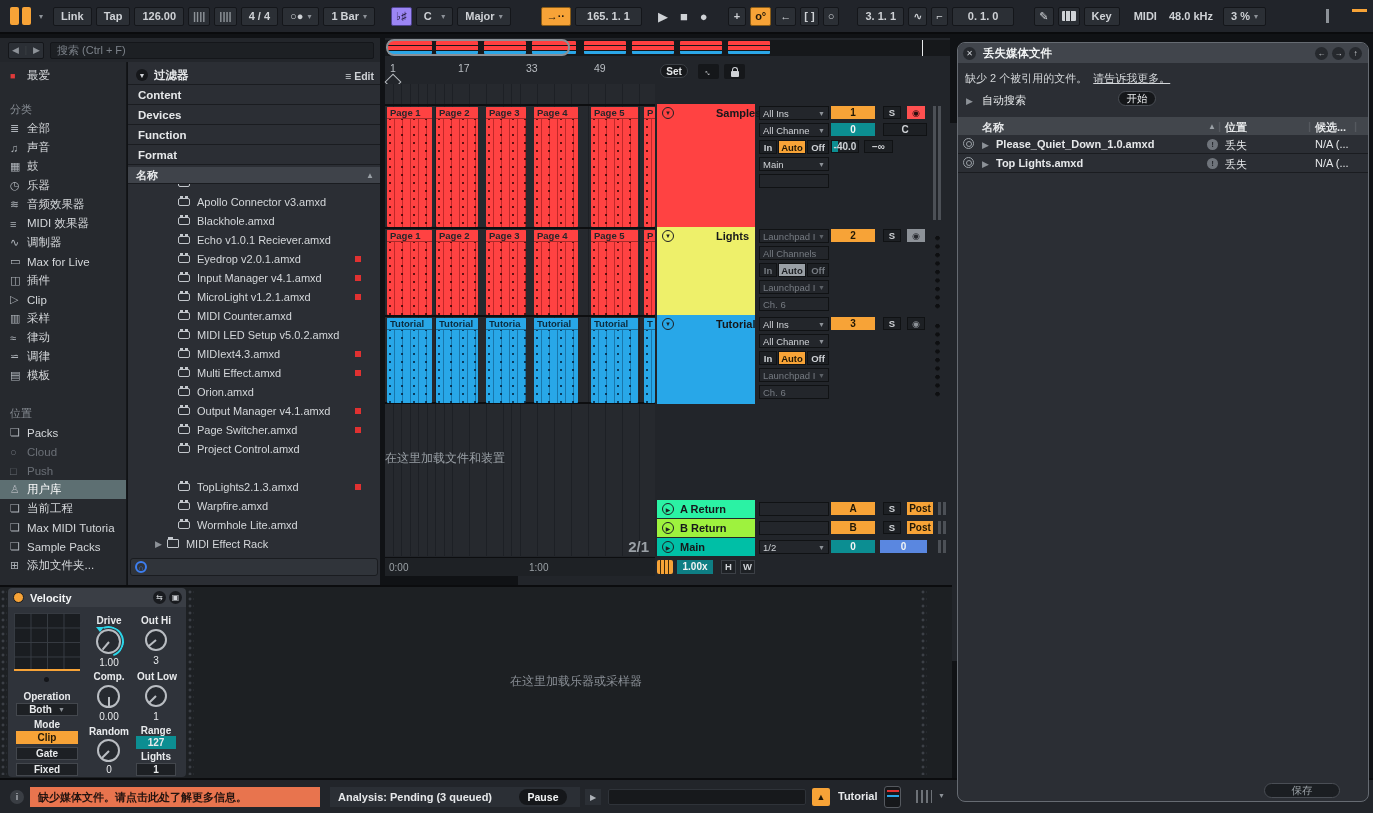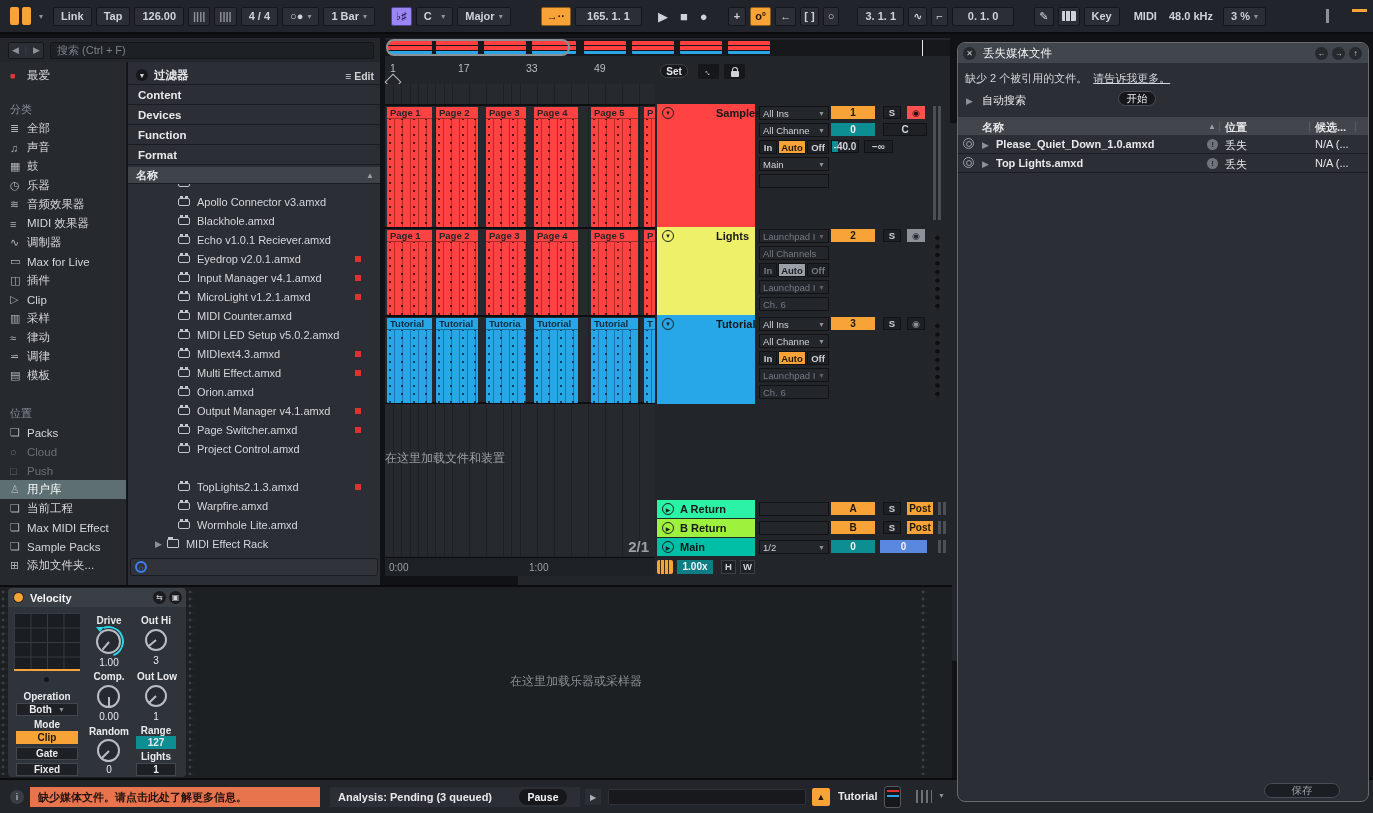--- a/index.html
+++ b/index.html
@@ -93,21 +93,21 @@
   .dropzone-hint{position:absolute;left:0;top:412px;width:270px;text-align:left;color:#9aa0a6;font-size:12px;}
   .sig21{position:absolute;left:228px;top:500px;width:36px;text-align:right;color:#9aa0a6;font-size:15px;font-weight:bold;}
   .speedrow{position:absolute;left:272px;top:521px;height:15px;display:flex;align-items:center;gap:4px;}
   .wavico{width:16px;height:14px;background:#f7a337;border-radius:2px;background-image:linear-gradient(90deg,transparent 0 3px,#3d2a0a 3px 4px,transparent 4px 7px,#3d2a0a 7px 8px,transparent 8px 11px,#3d2a0a 11px 12px,transparent 12px);}
   .spdbox{width:36px;height:14px;background:#0e7e84;color:#f2f4f5;font-size:10px;font-weight:bold;display:flex;align-items:center;justify-content:center;}
   .hwbox{width:15px;height:14px;background:#1d2024;border:1px solid #3c4046;color:#cfd2d6;font-size:9.5px;font-weight:bold;display:flex;align-items:center;justify-content:center;}
   
   .panel{position:absolute;left:957px;top:42px;width:412px;height:760px;background:#2b2e34;border:1px solid #666b72;border-radius:8px;z-index:5;overflow:hidden;}
   .phdr{position:absolute;left:0;top:0;width:100%;height:20px;background:#41454c;display:flex;align-items:center;}
   .pcirc{width:13px;height:13px;border-radius:50%;background:#26292e;color:#cfd2d6;font-size:8px;display:flex;align-items:center;justify-content:center;margin-left:5px;}
-  .ptitle{font-size:11.5px;font-weight:normal;color:#f2f4f5;margin-left:7px;}
+  .ptitle{font-size:11.5px;font-weight:bold;color:#f2f4f5;margin-left:7px;}
   .phdr-right{margin-left:auto;display:flex;gap:4px;margin-right:6px;}
   .psummary{position:absolute;left:7px;top:28px;font-size:11px;color:#d4d7da;}
   .psummary a{color:#d4d7da;text-decoration:underline;margin-left:6px;cursor:pointer;}
   .pauto{position:absolute;left:8px;top:50px;display:flex;align-items:center;font-size:11px;color:#e6e8ea;}
   .startpill{position:absolute;left:160px;top:48px;width:38px;height:15px;background:#15171a;border:1px solid #4a4e55;border-radius:8px;color:#e6e8ea;font-size:10.5px;display:flex;align-items:center;justify-content:center;}
   .pthead{position:absolute;left:0;top:74px;width:100%;height:18px;background:#42464c;font-size:11px;font-weight:bold;color:#e6e8ea;}
   .prow{position:absolute;left:0;width:100%;height:19px;border-bottom:1px solid #1a1c20;font-size:11px;color:#e6e8ea;}
   .swapcirc{position:absolute;left:5px;top:3px;width:11px;height:11px;border-radius:50%;border:1.5px solid #9aa0a6;}
   .swapcirc:after{content:"";position:absolute;left:2px;top:2px;width:4px;height:4px;border-radius:50%;border:1.2px solid #9aa0a6;}
   .bangcirc{position:absolute;left:249px;top:4px;width:11px;height:11px;border-radius:50%;background:#6f747b;color:#26292e;font-size:8px;font-weight:bold;display:flex;align-items:center;justify-content:center;}
@@ -296,21 +296,21 @@
     <div class="srow selected">
         <span class="ig">♙</span>
         <span>用户库</span>
       </div>
     <div class="srow">
         <span class="ig">❏</span>
         <span>当前工程</span>
       </div>
     <div class="srow">
         <span class="ig">❏</span>
-        <span>Max MIDI Effect</span>
+        <span>Max MIDI Tutoria</span>
       </div>
     <div class="srow">
         <span class="ig">❏</span>
         <span>Sample Packs</span>
       </div>
     <div class="srow">
         <span class="ig">⊞</span>
         <span>添加文件夹...</span>
       </div>
   </div>

